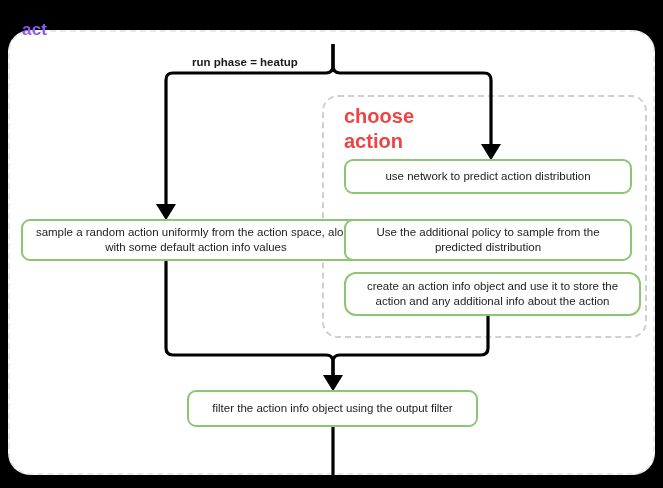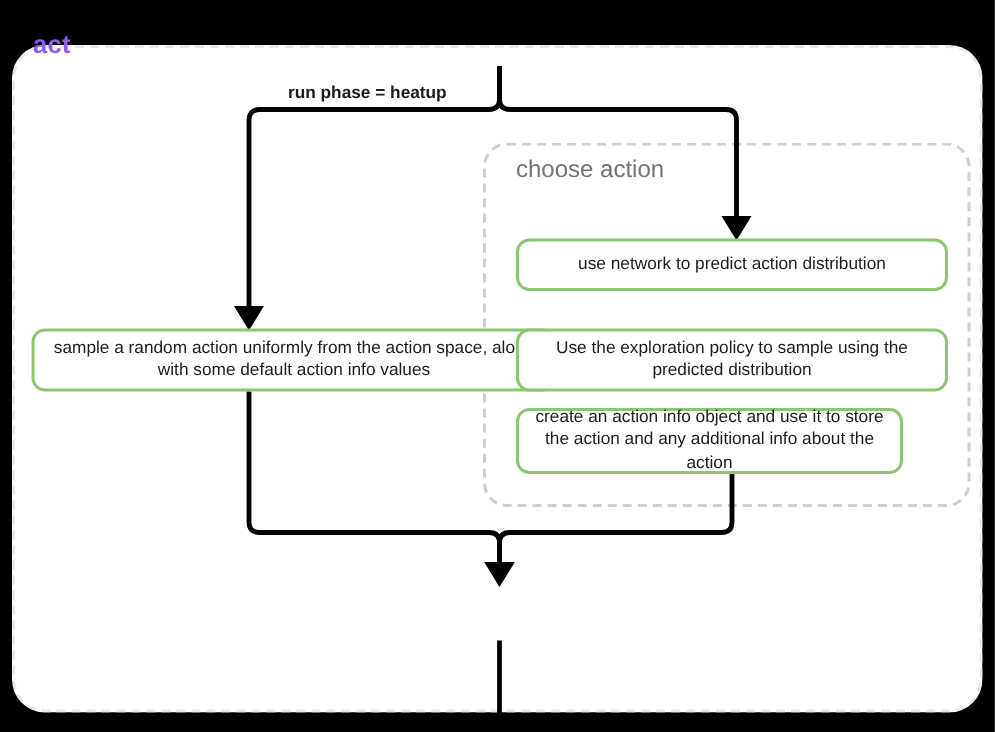--- a/index.html
+++ b/index.html
@@ -56,23 +56,23 @@
     border-radius: 16px;
     box-sizing: border-box;
     background: transparent;
   }
 
   .inner-title {
     position: absolute;
     left: 344px;
     top: 104px;
     width: 120px;
-    font-size: 16px;
-    font-weight: normal;
-    color: #737373;
+    font-size: 20px;
+    font-weight: bold;
+    color: #ef4444;
     line-height: 1.25;
   }
 
   
   .node {
     position: absolute;
     box-sizing: border-box;
     background: #ffffff;
     border: 2px solid #8dc673;
     border-radius: 9px;
@@ -82,21 +82,21 @@
     text-align: center;
     color: #1c1c1c;
     font-size: 11.5px;
     line-height: 1.32;
     padding: 7px 8px;
   }
 
   #node-sample      { left: 21px;  top: 219px; width: 350px; height: 42px; }
   #node-use-network { left: 344px; top: 159px; width: 288px; height: 35px; }
   #node-exploration { left: 344px; top: 219px; width: 288px; height: 42px; }
-  #node-create-info { left: 344px; top: 272px; width: 258px; height: 44px; }
+  #node-create-info { left: 344px; top: 272px; width: 297px; height: 44px; border-radius: 12px; }
   #node-filter      { left: 187px; top: 390px; width: 291px; height: 37px; }
 
   
   .edge-label {
     position: absolute;
     font-size: 11.5px;
     font-weight: bold;
     color: #1a1a1a;
     white-space: nowrap;
     text-align: right;
@@ -156,21 +156,24 @@
 
   <div class="node" id="node-sample">
     <span>sample a random action uniformly from the action space, along with some default action info values</span>
   </div>
 
   <div class="node" id="node-use-network">
     <span>use network to predict action distribution</span>
   </div>
 
   <div class="node" id="node-exploration">
-    <span>Use the exploration policy to sample using the predicted distribution</span>
+    <span>Use the additional policy to sample from the predicted distribution</span>
   </div>
 
   <div class="node" id="node-create-info">
     <span>create an action info object and use it to store the action and any additional info about the action</span>
   </div>
 
+  <div class="node" id="node-filter">
+    <span>filter the action info object using the output filter</span>
+  </div>
 
 </div>
 
 </body></html>

